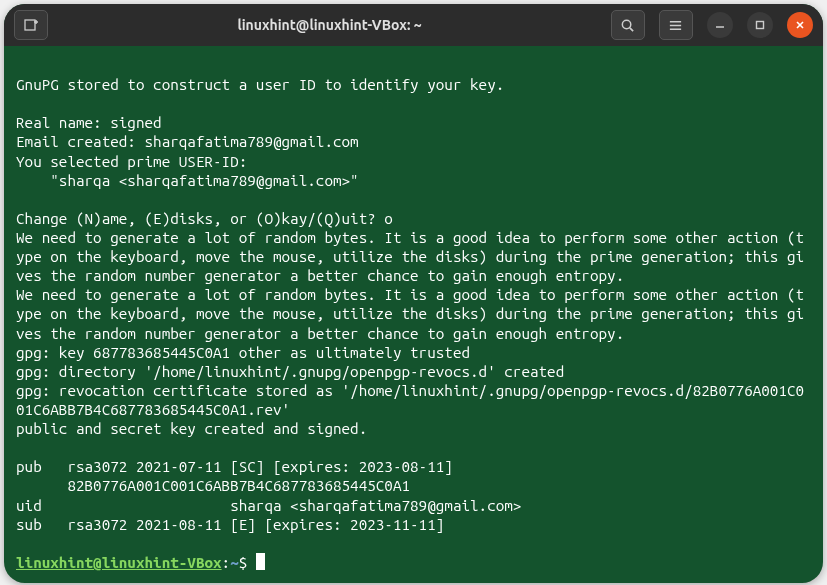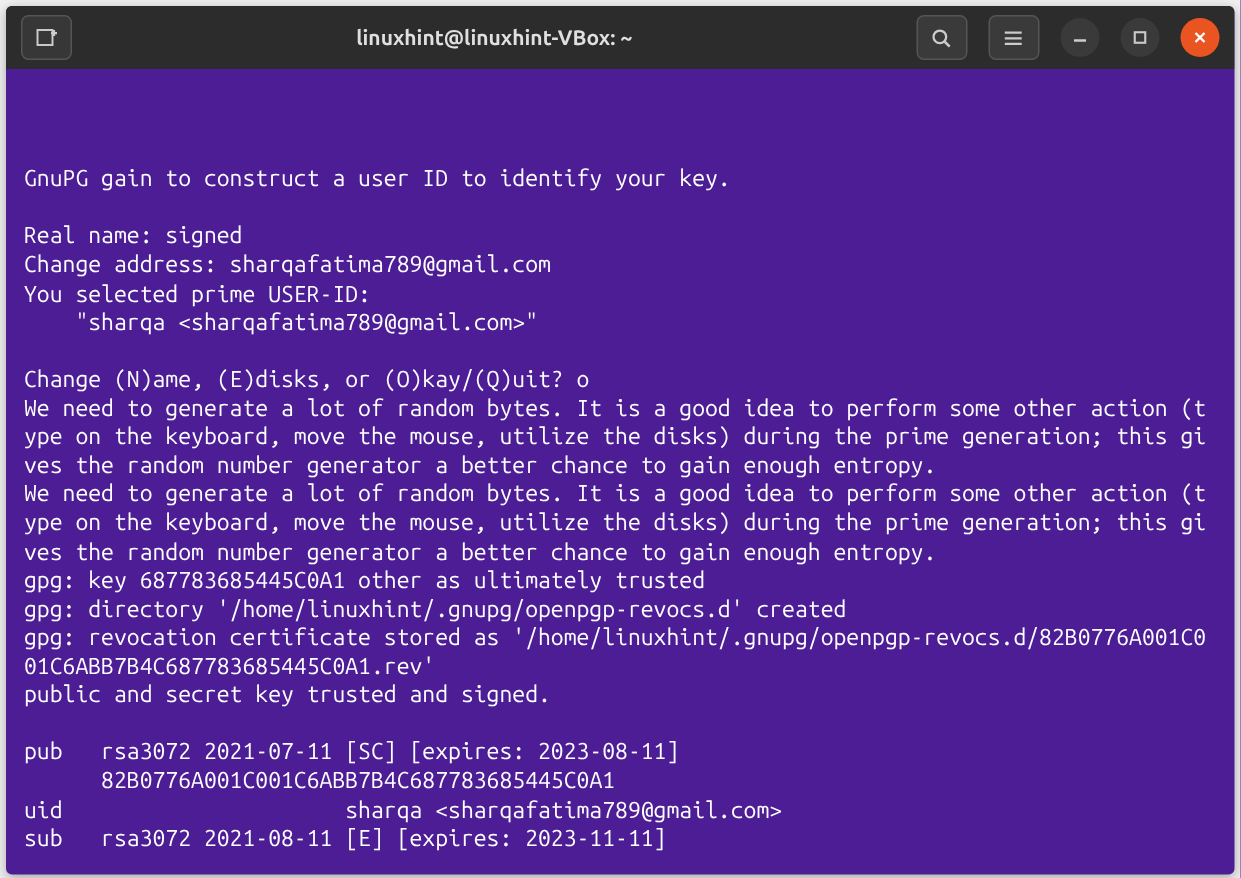--- a/index.html
+++ b/index.html
@@ -7,27 +7,26 @@
       background: #f0f0f0;
       font-family: sans-serif;
       display: flex;
       justify-content: center;
       align-items: flex-start;
       padding: 4px;
     }
     .window {
       width: 821px;
       height: 579px;
-      background: #4c1d95;
-      border-radius: 4px;
+      background: #14532d;
+      border-radius: 21px;
       overflow: hidden;
       display: flex;
       flex-direction: column;
       box-shadow: 0 2px 8px rgba(0,0,0,0.3);
-      gap: 34px;
     }
     .titlebar {
       height: 42px;
       background: #2c2c2c;
       display: flex;
       align-items: center;
       justify-content: space-between;
       padding: 0 10px;
       flex-shrink: 0;
     }
@@ -79,21 +78,21 @@
       flex: 1;
       padding: 10px 12px;
       font-family: "Ubuntu Mono", "DejaVu Sans Mono", monospace;
       font-size: 15.3px;
       line-height: 1.25;
       color: #ffffff;
       white-space: pre-wrap;
       word-break: break-all;
       overflow: hidden;
     }
-    .prompt-user { color: #87d75f; font-weight: bold; }
+    .prompt-user { color: #87d75f; font-weight: bold; text-decoration: underline; }
     .prompt-colon { color: #ffffff; }
     .prompt-path { color: #6f9ec8; font-weight: bold; }
     .cursor {
       display: inline-block;
       width: 9px;
       height: 17px;
       background: #ffffff;
       vertical-align: text-bottom;
       margin-bottom: 1px;
     }
@@ -140,34 +139,34 @@
       </div>
       <div class="win-btn win-close">
         <svg width="12" height="12" viewBox="0 0 12 12">
             <line x1="3" y1="3" x2="9" y2="9" stroke="#fff" stroke-width="1.6"></line>
             <line x1="9" y1="3" x2="3" y2="9" stroke="#fff" stroke-width="1.6"></line>
           </svg>
       </div>
     </div>
   </div>
   <div class="terminal-body">
-<span>GnuPG gain to construct a user ID to identify your key.</span>
+<span>GnuPG stored to construct a user ID to identify your key.</span>
 
 <span>Real name: signed</span>
-<span>Change address: sharqafatima789@gmail.com</span>
+<span>Email created: sharqafatima789@gmail.com</span>
 <span>You selected prime USER-ID:</span>
 <span>    "sharqa &lt;sharqafatima789@gmail.com&gt;"</span>
 
 <span>Change (N)ame, (E)disks, or (O)kay/(Q)uit? o</span>
 <span>We need to generate a lot of random bytes. It is a good idea to perform some other action (type on the keyboard, move the mouse, utilize the disks) during the prime generation; this gives the random number generator a better chance to gain enough entropy.</span>
 <span>We need to generate a lot of random bytes. It is a good idea to perform some other action (type on the keyboard, move the mouse, utilize the disks) during the prime generation; this gives the random number generator a better chance to gain enough entropy.</span>
 <span>gpg: key 687783685445C0A1 other as ultimately trusted</span>
 <span>gpg: directory '/home/linuxhint/.gnupg/openpgp-revocs.d' created</span>
 <span>gpg: revocation certificate stored as '/home/linuxhint/.gnupg/openpgp-revocs.d/82B0776A001C001C6ABB7B4C687783685445C0A1.rev'</span>
-<span>public and secret key trusted and signed.</span>
+<span>public and secret key created and signed.</span>
 
 <span>pub   rsa3072 2021-07-11 [SC] [expires: 2023-08-11]</span>
 <span>      82B0776A001C001C6ABB7B4C687783685445C0A1</span>
 <span>uid                      sharqa &lt;sharqafatima789@gmail.com&gt;</span>
 <span>sub   rsa3072 2021-08-11 [E] [expires: 2023-11-11]</span>
 
 <span class="prompt-user">linuxhint@linuxhint-VBox</span><span class="prompt-colon">:</span><span class="prompt-path">~</span><span>$ </span><span class="cursor"></span></div>
 </div>
 
 </body></html>

